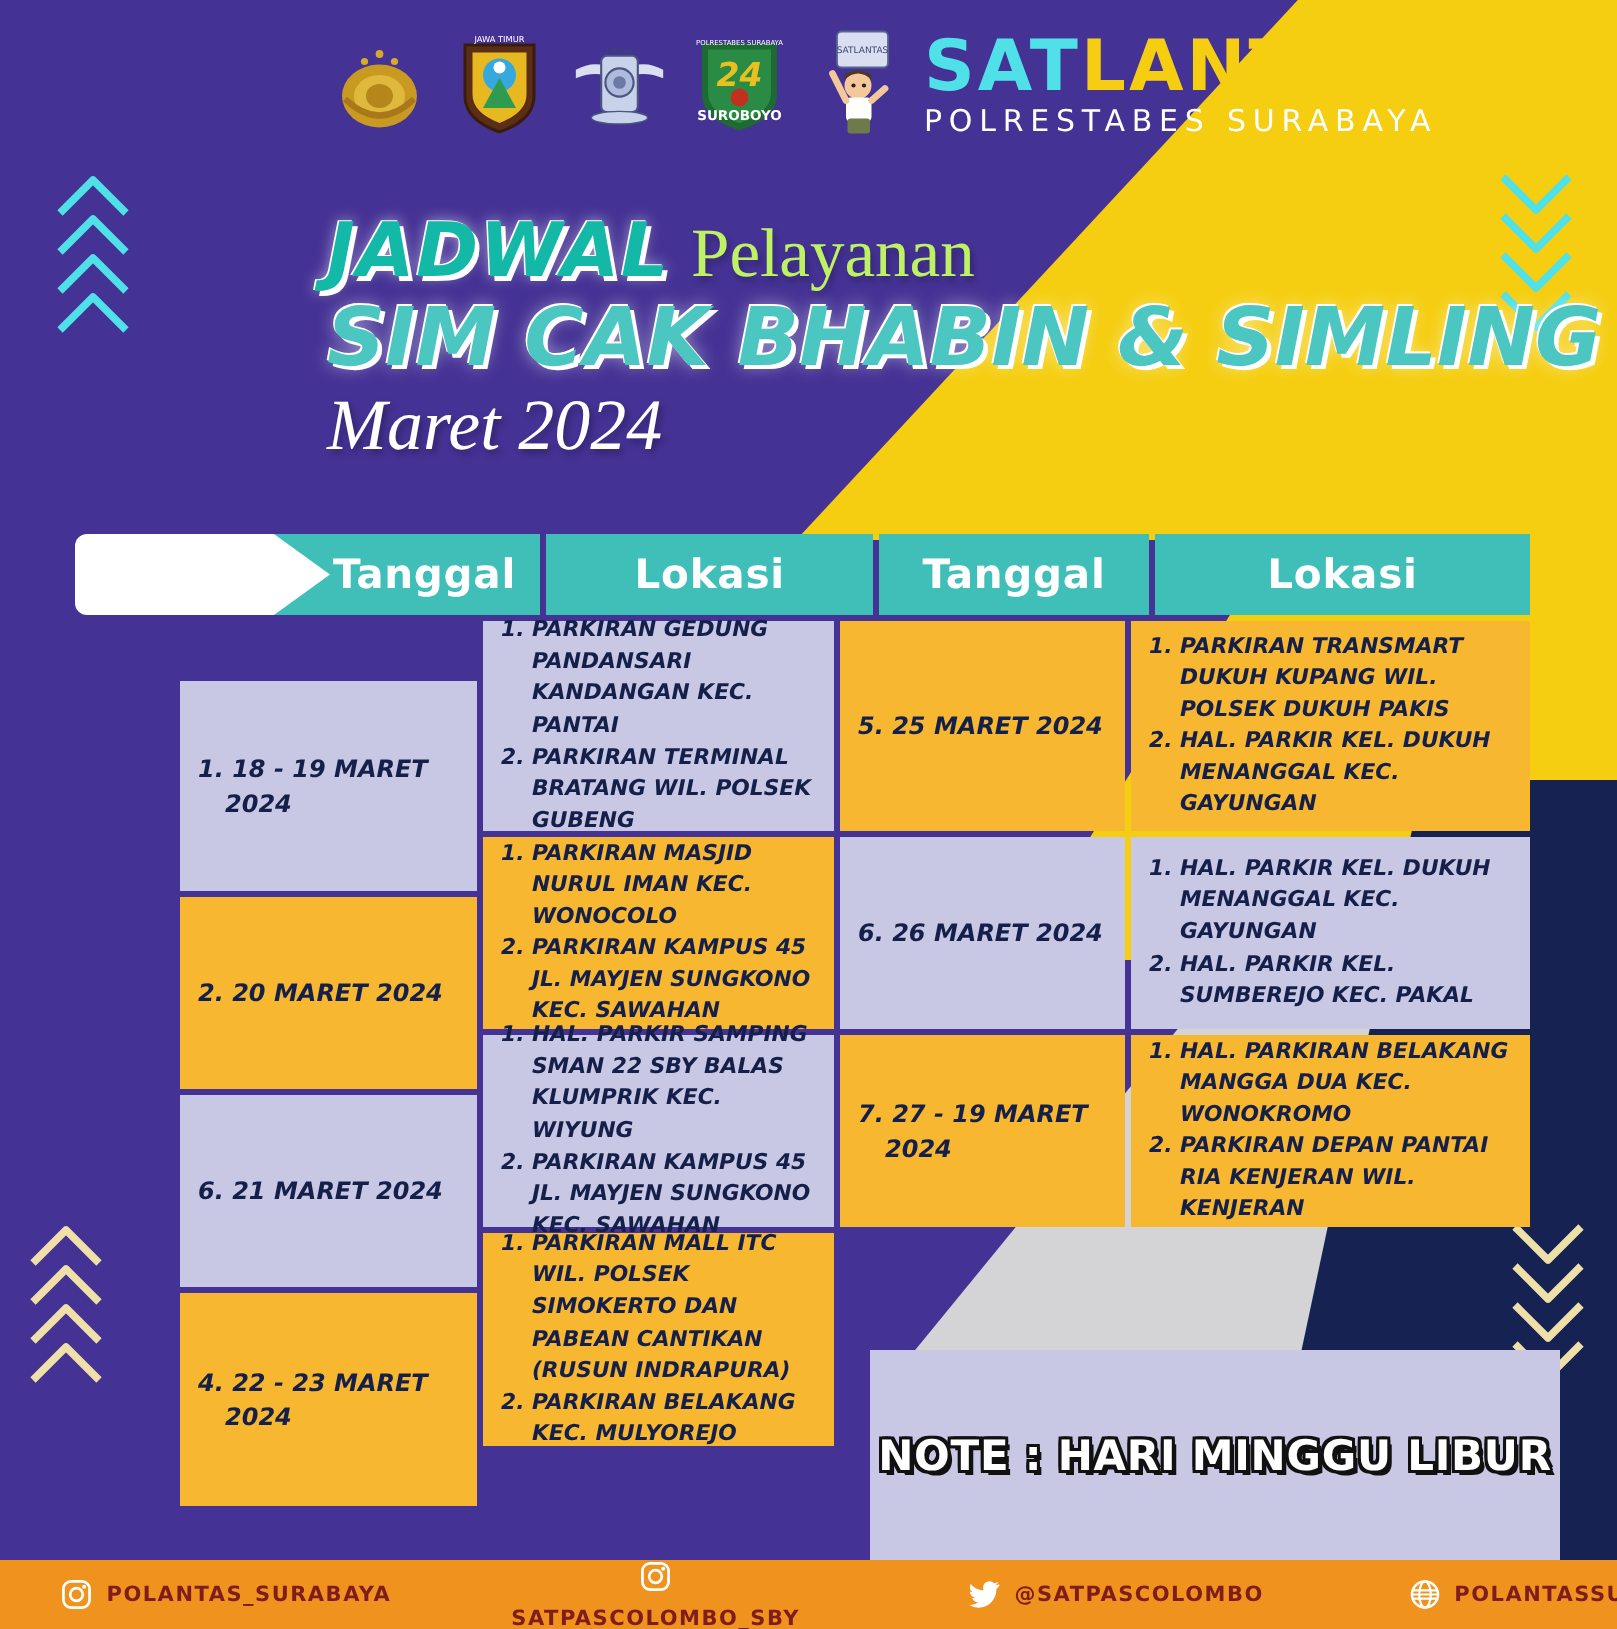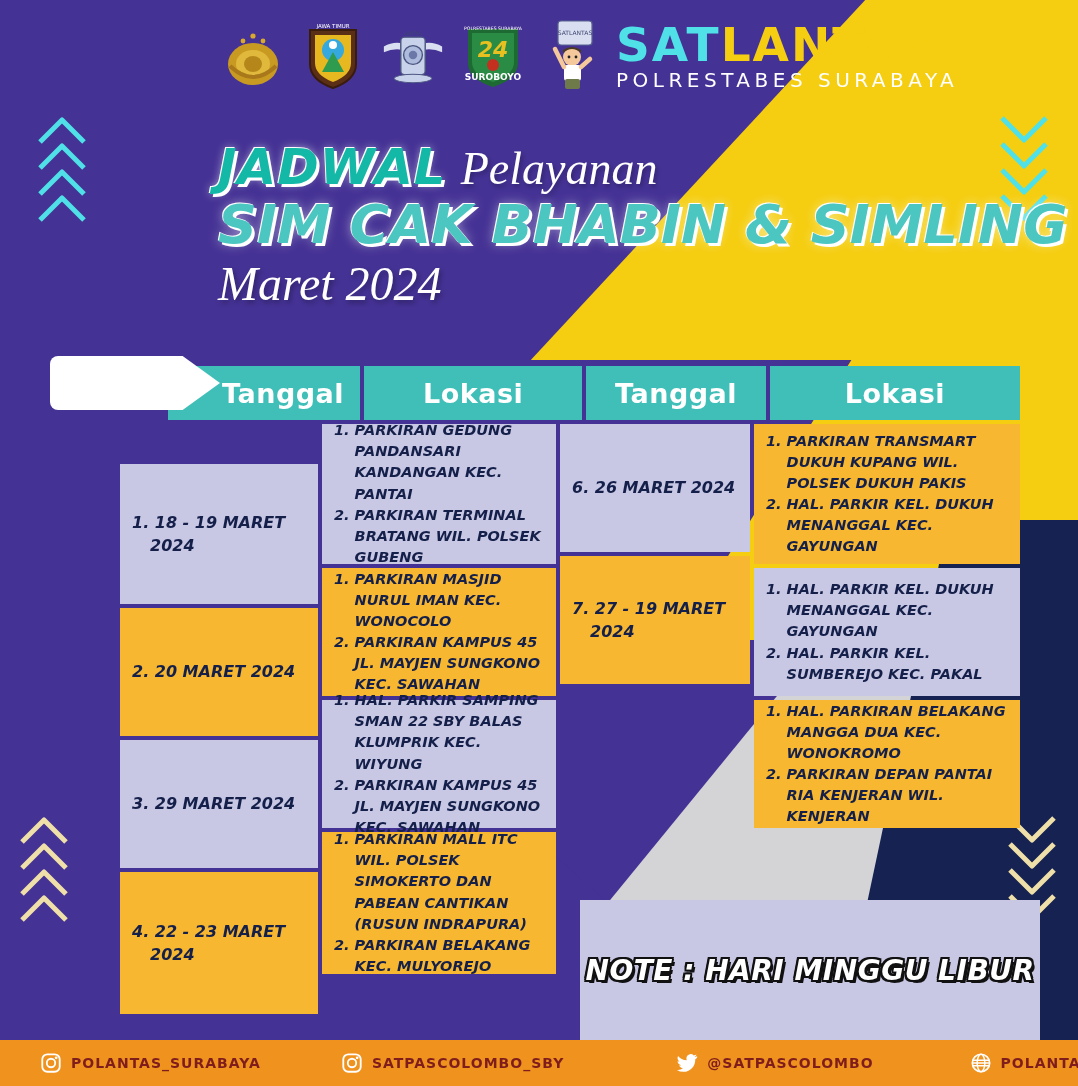--- a/index.html
+++ b/index.html
@@ -64,21 +64,21 @@
 
   
   .title-block{position:absolute;left:218px;top:142px;width:700px;}
   .t-row{white-space:nowrap;line-height:1.0;}
   .t-jadwal{
     font-size:50px;font-weight:bold;font-style:italic;color:#14b8a6;
     font-family:"DejaVu Sans", sans-serif;letter-spacing:1px;
     text-shadow:3px 3px 0 #fff,-1px -1px 0 #fff,0 0 10px rgba(255,255,255,.6);
   }
   .t-pelayanan{
-    font-size:46px;font-style:italic;color:#ffffff;font-weight:normal;
+    font-size:46px;color:#bef264;font-weight:normal;
     font-family:"Liberation Serif", serif;margin-left:14px;
     text-shadow:2px 3px 4px rgba(0,0,0,.25);
   }
   .t-main{
     font-size:54px;font-weight:bold;font-style:italic;color:#4BC6C0;
     font-family:"DejaVu Sans", sans-serif;letter-spacing:0px;margin-top:6px;
     text-shadow:3px 3px 0 #fff,-1px -1px 0 #fff,0 0 12px rgba(255,255,255,.55);
   }
   .t-month{
     font-size:48px;font-style:italic;color:#FFFFFF;margin-top:8px;
@@ -96,21 +96,21 @@
   #chev-tr{right:26px;top:112px;}
   #chev-br{right:18px;top:812px;}
 
   
   .table-wrap{position:absolute;left:50px;top:356px;width:970px;}
   .tab-white{
     position:absolute;left:0;top:0;width:170px;height:54px;background:#FFFFFF;
     border-radius:8px 0 0 8px;
     clip-path:polygon(0 0,78% 0,100% 50%,78% 100%,0 100%);
   }
-  .thead{display:flex;margin-left:118px;gap:4px;margin-top:10px;}
+  .thead{display:flex;margin-left:118px;gap:4px;}
   .th{
     background:#3FBFB8;color:#FFFFFF;height:54px;
     display:flex;align-items:center;justify-content:center;
     font-size:27px;font-weight:bold;letter-spacing:.5px;
     font-family:"DejaVu Sans", sans-serif;
   }
   .th-t1{width:200px;justify-content:flex-start;padding-left:54px;box-sizing:border-box;}
   .th-l1{width:230px;}
   .th-t2{width:190px;}
   .th-l2{width:264px;}
@@ -140,39 +140,39 @@
   .li .num{flex:0 0 auto;}
   .li .txt{flex:1 1 auto;}
 
   .note-cell{
     box-sizing:border-box;background:#C8C7E4;
     height:142px;width:460px;
     display:flex;flex-direction:column;align-items:center;justify-content:center;
   }
   .note-line{
     font-family:"DejaVu Sans", sans-serif;
-    font-size:28px;font-weight:bold;font-style:italic;color:#FFFFFF;
+    font-size:28px;font-weight:bold;color:#FFFFFF;
     letter-spacing:.5px;white-space:nowrap;line-height:1.22;
     text-shadow:
       3px 3px 0 #111,-2px -2px 0 #111,2px -2px 0 #111,-2px 2px 0 #111,
       0 2px 0 #111,2px 0 0 #111,0 -2px 0 #111,-2px 0 0 #111;
   }
 
   
   .footer{
     position:absolute;left:0;bottom:0;width:1078px;height:46px;
     background:#F0921E;display:flex;align-items:center;
   }
   .foot-item{display:flex;align-items:center;gap:9px;color:#7f1d1d;}
   .foot-label{
     font-size:14px;font-weight:bold;letter-spacing:1px;
     font-family:"DejaVu Sans", sans-serif;
   }
   #f1{margin-left:40px;}
-  #f2{margin-left:80px;}
+  #f2{margin-left:80px;flex-direction:column;}
   #f3{margin-left:112px;}
   #f4{margin-left:96px;}
   .ic{width:22px;height:22px;display:block;}
 </style>
 </head>
 <body>
 
 <div id="poster">
 
   <div class="bg-base"></div>
@@ -368,21 +368,21 @@
 
       <div class="col col-t1">
         <div class="cell purple date h-140">
           <div>1. 18 - 19 MARET</div>
           <div style="padding-left:18px">2024</div>
         </div>
         <div class="cell yellow date h-128">
           <div>2. 20 MARET 2024</div>
         </div>
         <div class="cell purple date h-128">
-          <div>3. 29 MARET 2024</div>
+          <div>6. 21 MARET 2024</div>
         </div>
         <div class="cell yellow date h-142">
           <div>4. 22 - 23 MARET</div>
           <div style="padding-left:18px">2024</div>
         </div>
       </div>
 
       <div class="col col-l1">
         <div class="cell purple h-140">
           <div class="li">
@@ -420,20 +420,23 @@
               <span class="txt">PARKIRAN MALL ITC WIL. POLSEK SIMOKERTO DAN PABEAN CANTIKAN (RUSUN INDRAPURA)</span>
             </div>
           <div class="li">
               <span class="num">2.</span>
               <span class="txt">PARKIRAN BELAKANG KEC. MULYOREJO</span>
             </div>
         </div>
       </div>
 
       <div class="col col-t2">
+        <div class="cell yellow date h-140">
+          <div>5. 25 MARET 2024</div>
+        </div>
         <div class="cell purple date h-128">
           <div>6. 26 MARET 2024</div>
         </div>
         <div class="cell yellow date h-128">
           <div>7. 27 - 19 MARET</div>
           <div style="padding-left:18px">2024</div>
         </div>
       </div>
 
       <div class="col col-l2">

